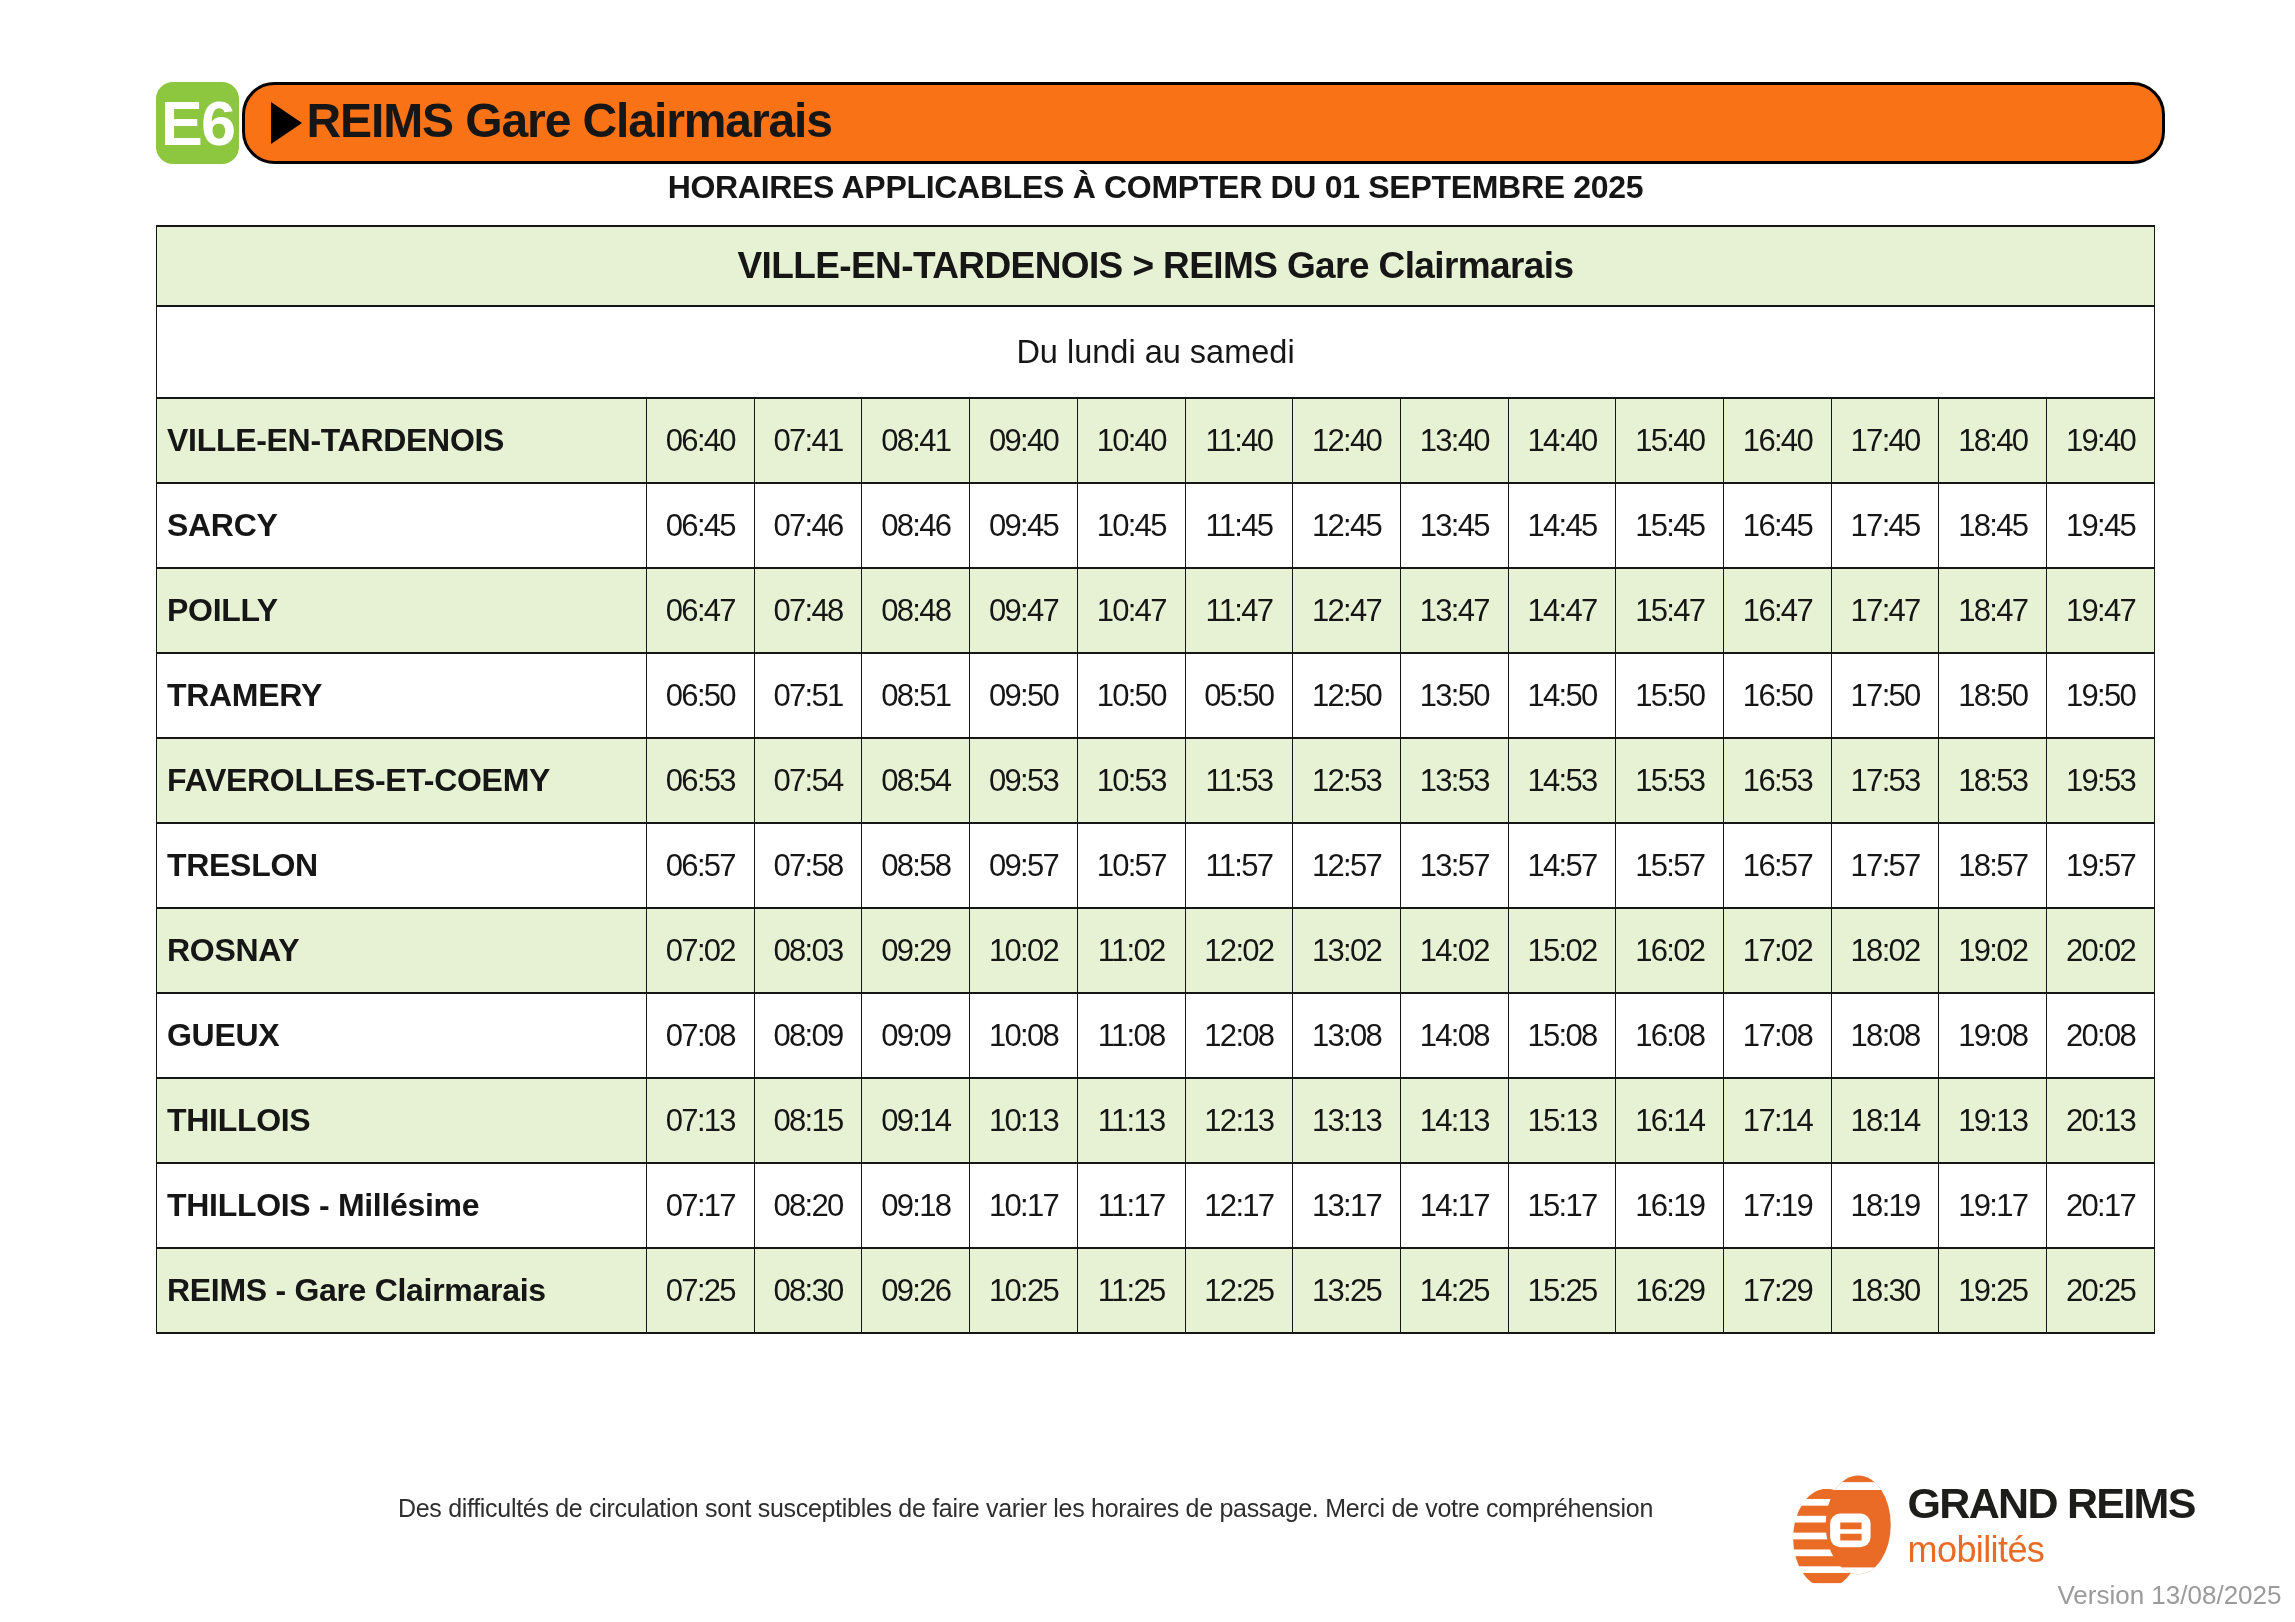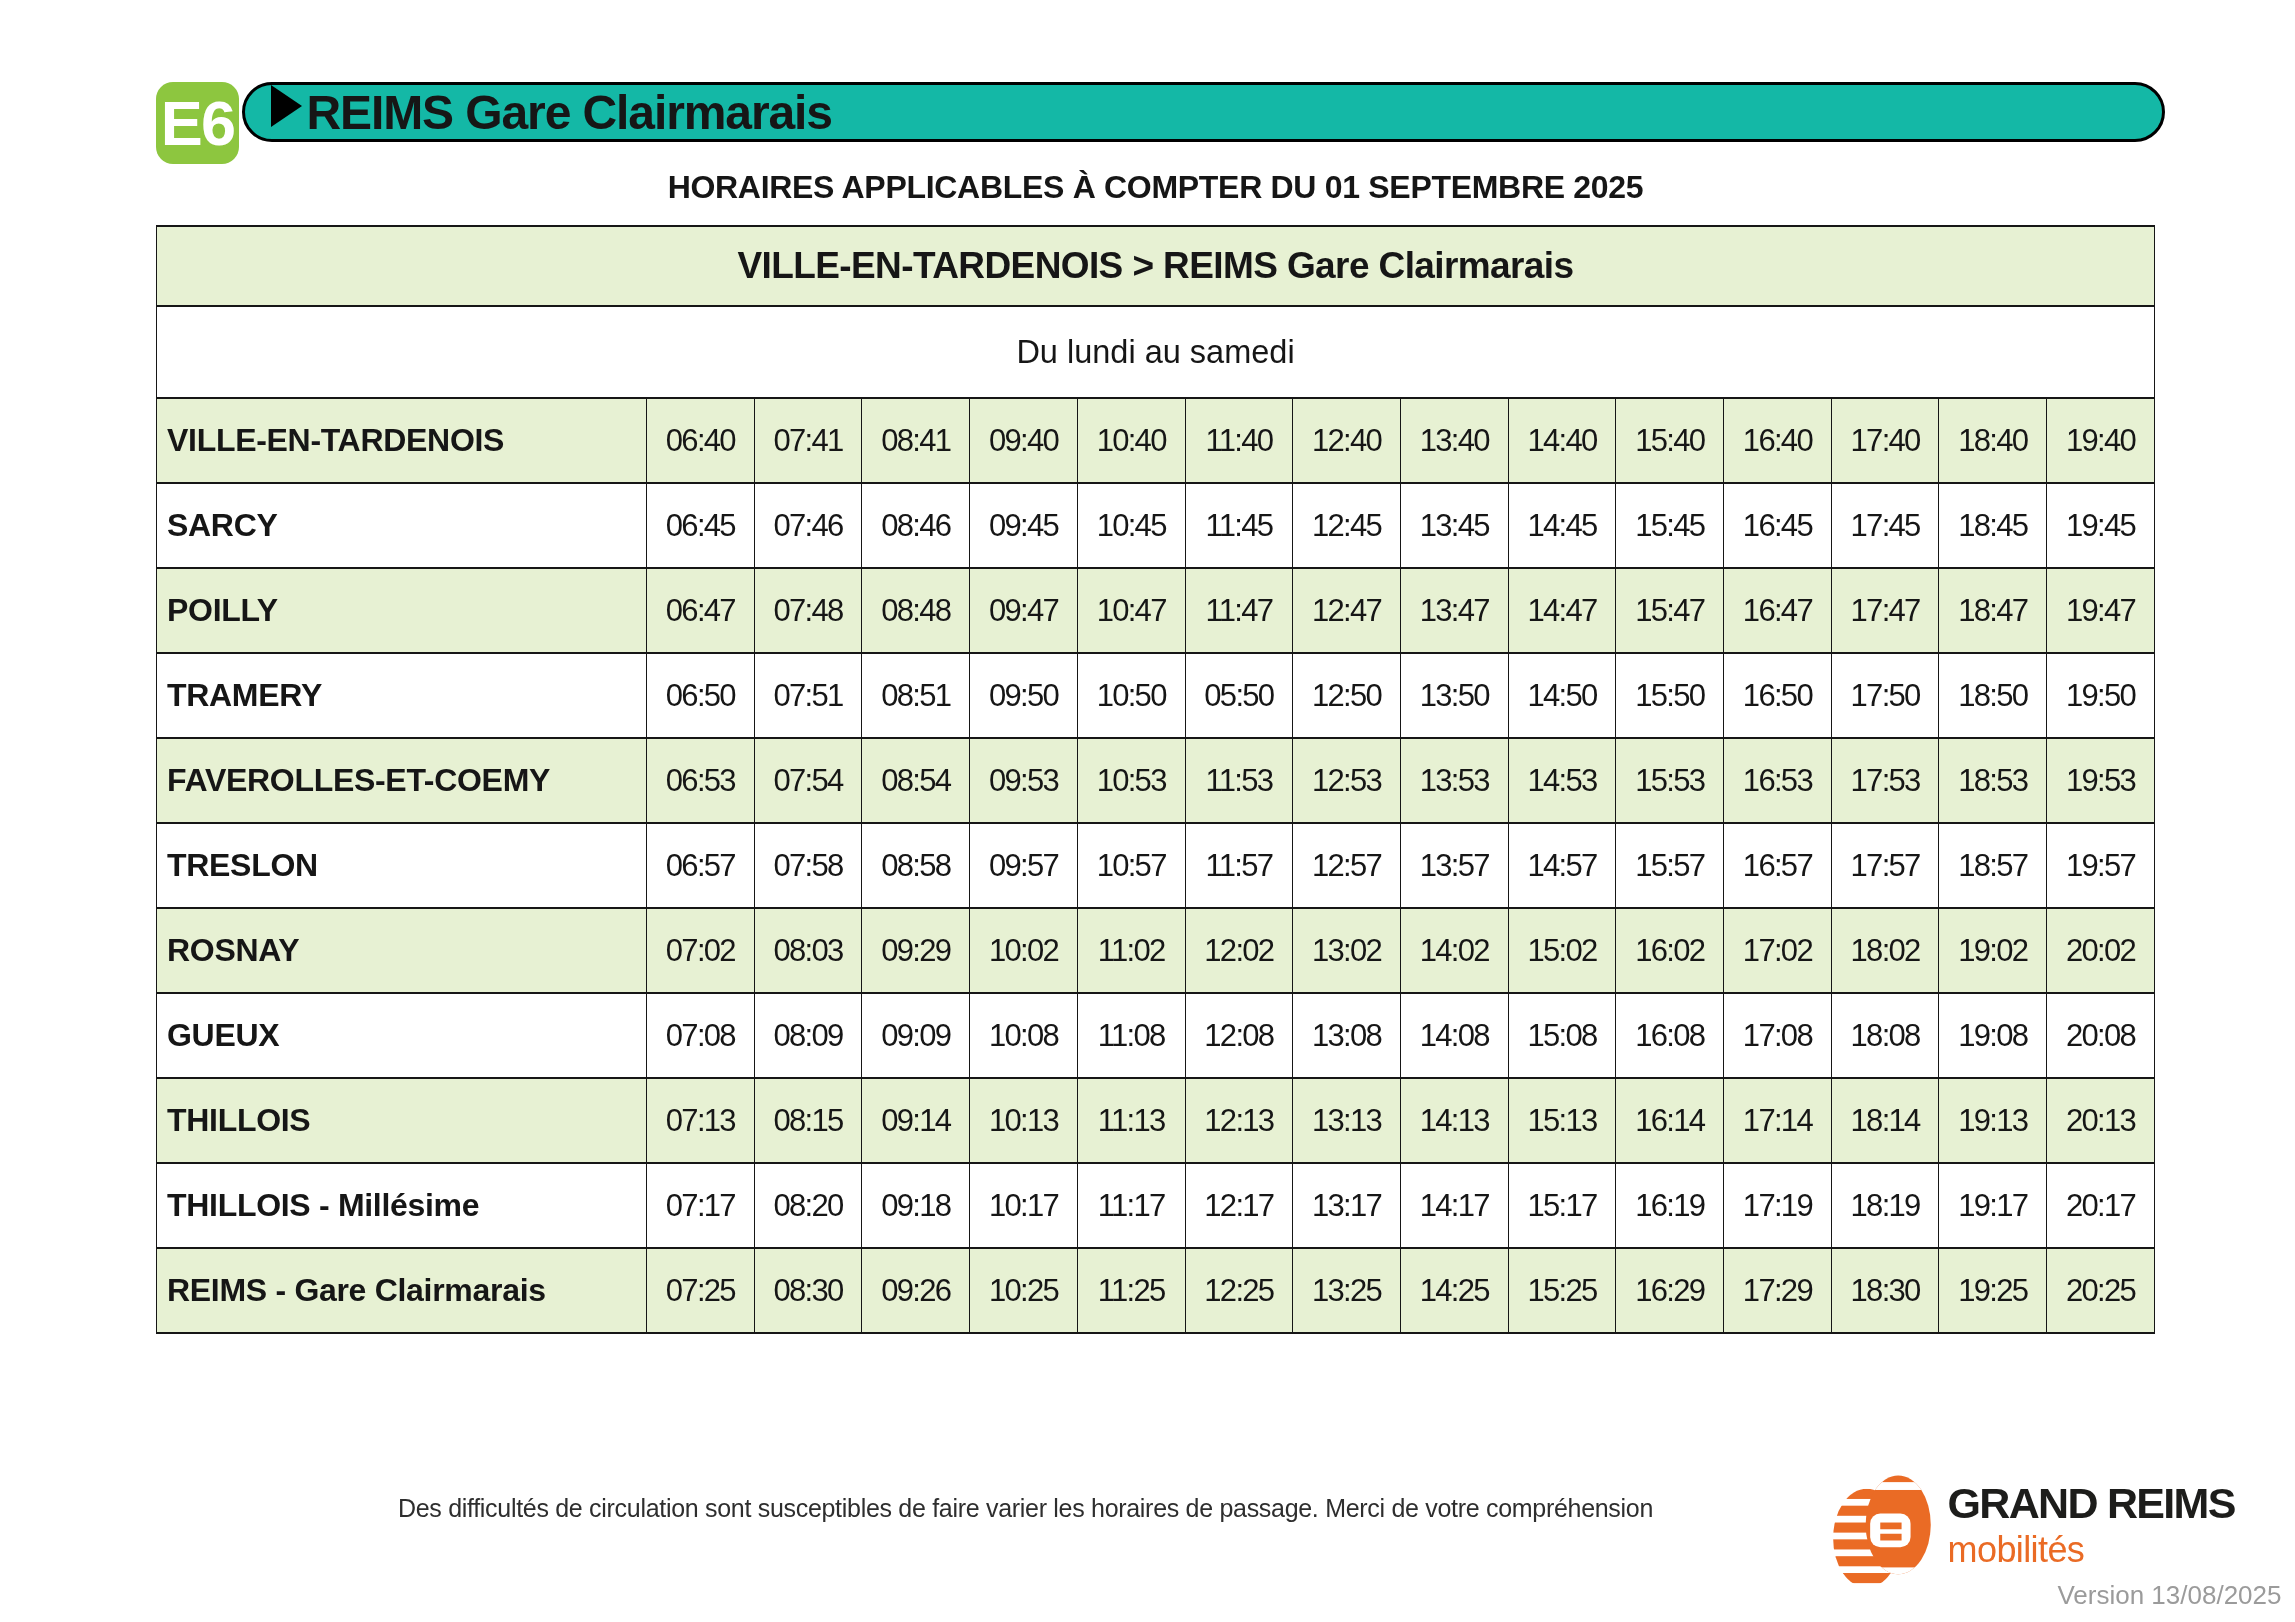--- a/index.html
+++ b/index.html
@@ -30,25 +30,25 @@
     border-radius: 17px;
     display: flex; align-items: center; justify-content: center;
     color: #ffffff;
     font-size: 63px;
     font-weight: 800;
     letter-spacing: -1.7px;
   }
   .title-pill {
     position: absolute;
     left: 242px; top: 82px;
-    width: 1923px; height: 60px;
-    background: #14b8a6;
+    width: 1923px; height: 82px;
+    background: #f97316;
     border: 3.4px solid #000000;
     border-radius: 32.5px;
-    display: flex; align-items: flex-start;
+    display: flex; align-items: center;
     padding-left: 26px;
   }
   .play-icon {
     width: 0; height: 0;
     border-left: 31px solid #000000;
     border-top: 21px solid transparent;
     border-bottom: 21px solid transparent;
     margin-right: 4.5px;
   }
   .route-title {
@@ -121,21 +121,21 @@
     left: 140px; top: 1494px;
     width: 1771px;
     text-align: center;
     font-size: 25px;
     font-weight: 400;
     color: #2e2e2e;
     letter-spacing: -0.3px;
   }
   .logo {
     position: absolute;
-    left: 1832px; top: 1472px;
+    left: 1792px; top: 1472px;
     display: flex;
     align-items: flex-start;
   }
   .logo-icon { width: 101px; height: 119px; flex: 0 0 auto; }
   .logo-text { margin-left: 14.6px; padding-top: 10px; }
   .brand-name {
     font-size: 43px;
     font-weight: 700;
     letter-spacing: -1.7px;
     color: #1d1d1b;

